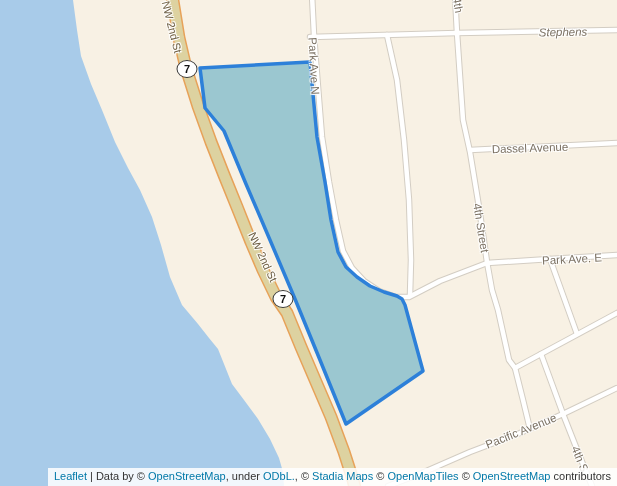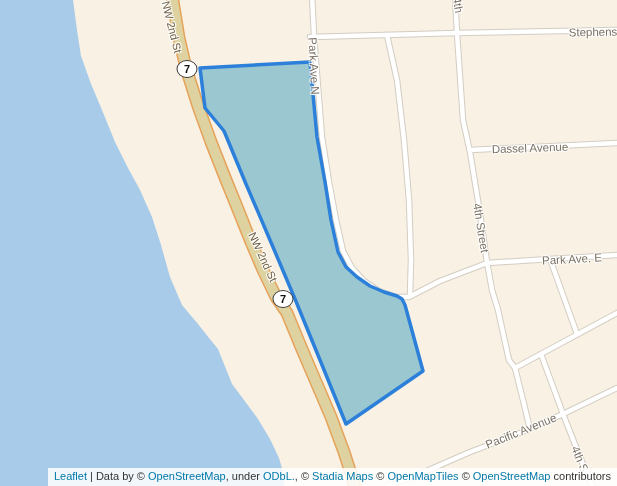--- a/index.html
+++ b/index.html
@@ -22,21 +22,21 @@
     pointer-events:none;
   }
   .hwy-label{color:#6f6147;font-size:11px;}
   .lbl-nw2nd-1{left:172px;top:27px;transform:translate(-50%,-50%) rotate(76deg);}
   .lbl-nw2nd-2{left:263px;top:257px;transform:translate(-50%,-50%) rotate(65deg);}
   .lbl-parkaven{left:314px;top:66px;transform:translate(-50%,-50%) rotate(87deg);}
   .lbl-4th-top{left:458px;top:5px;transform:translate(-50%,-50%) rotate(80deg);}
   .lbl-4thstreet{left:481px;top:228px;transform:translate(-50%,-50%) rotate(81deg);}
   .lbl-dassel{left:530px;top:148px;transform:translate(-50%,-50%) rotate(-2deg);}
   .lbl-parkavee{left:572px;top:259px;transform:translate(-50%,-50%) rotate(-3deg);}
-  .lbl-stephens{left:593px;top:32px;transform:translate(-50%,-50%) rotate(-1deg);}
+  .lbl-stephens{left:563px;top:32px;transform:translate(-50%,-50%) rotate(-1deg);font-style:italic;}
   .lbl-pacific{left:521px;top:431px;transform:translate(-50%,-50%) rotate(-22deg);}
   .lbl-4ths{left:580px;top:459px;transform:translate(-50%,-50%) rotate(68deg);}
   .shield{
     position:absolute;width:21px;height:18px;background:#fff;
     border:1.6px solid #3a3a3a;border-radius:50%;
     display:flex;align-items:center;justify-content:center;
     font-size:11px;font-weight:bold;color:#111;
     transform:translate(-50%,-50%);
     box-sizing:border-box;
   }

